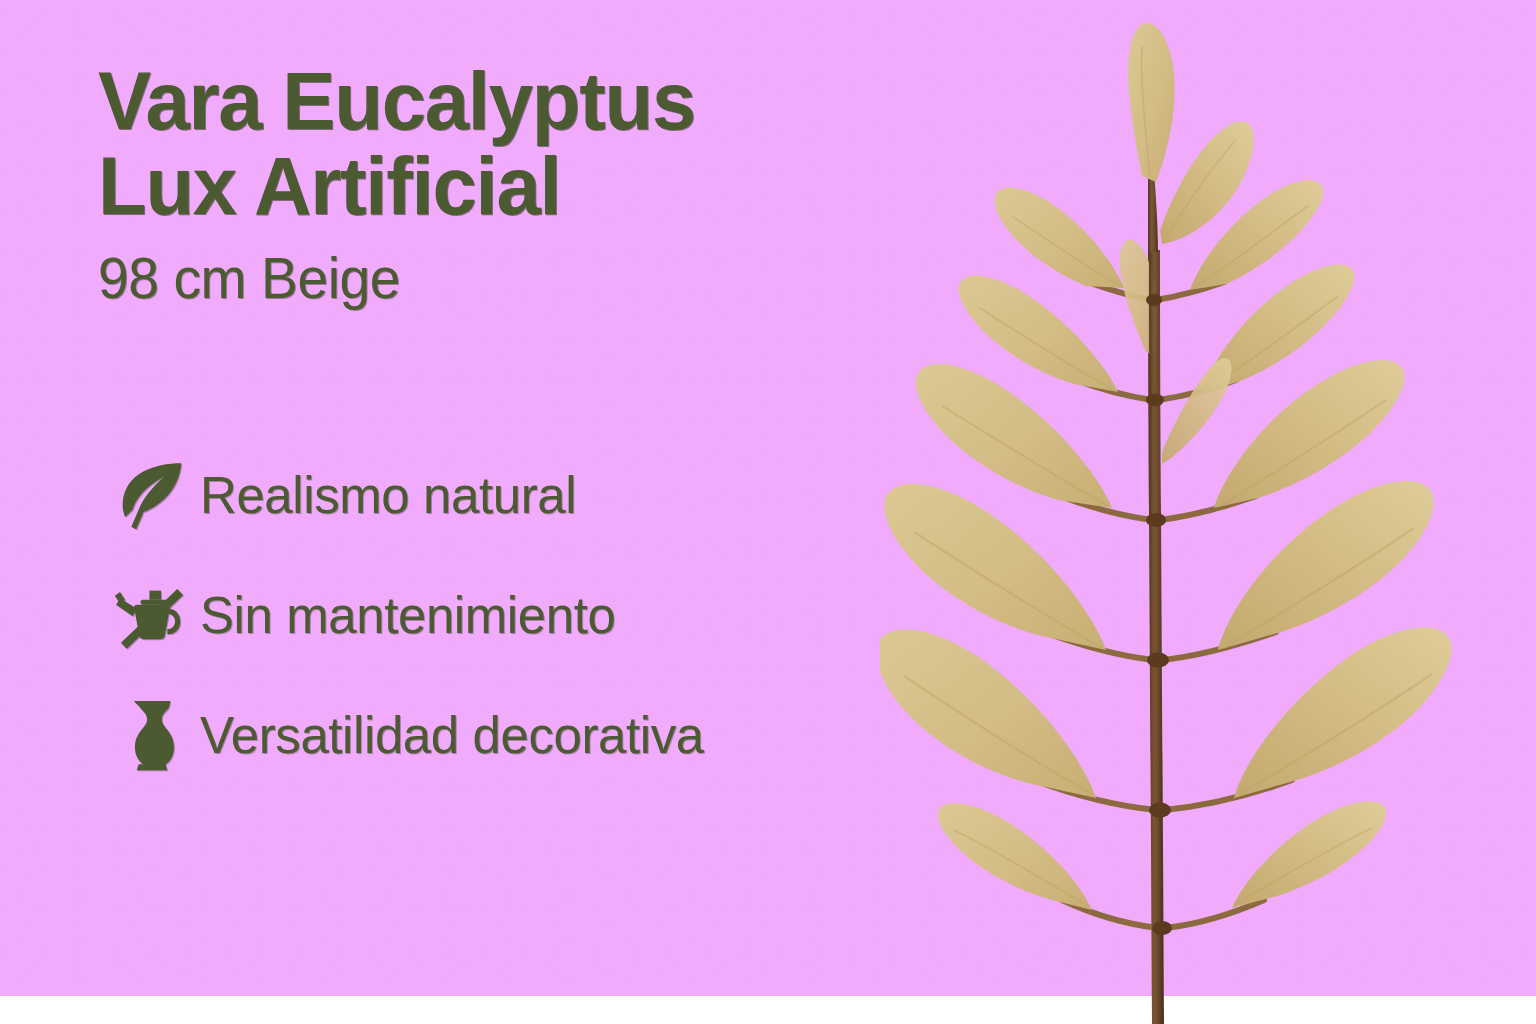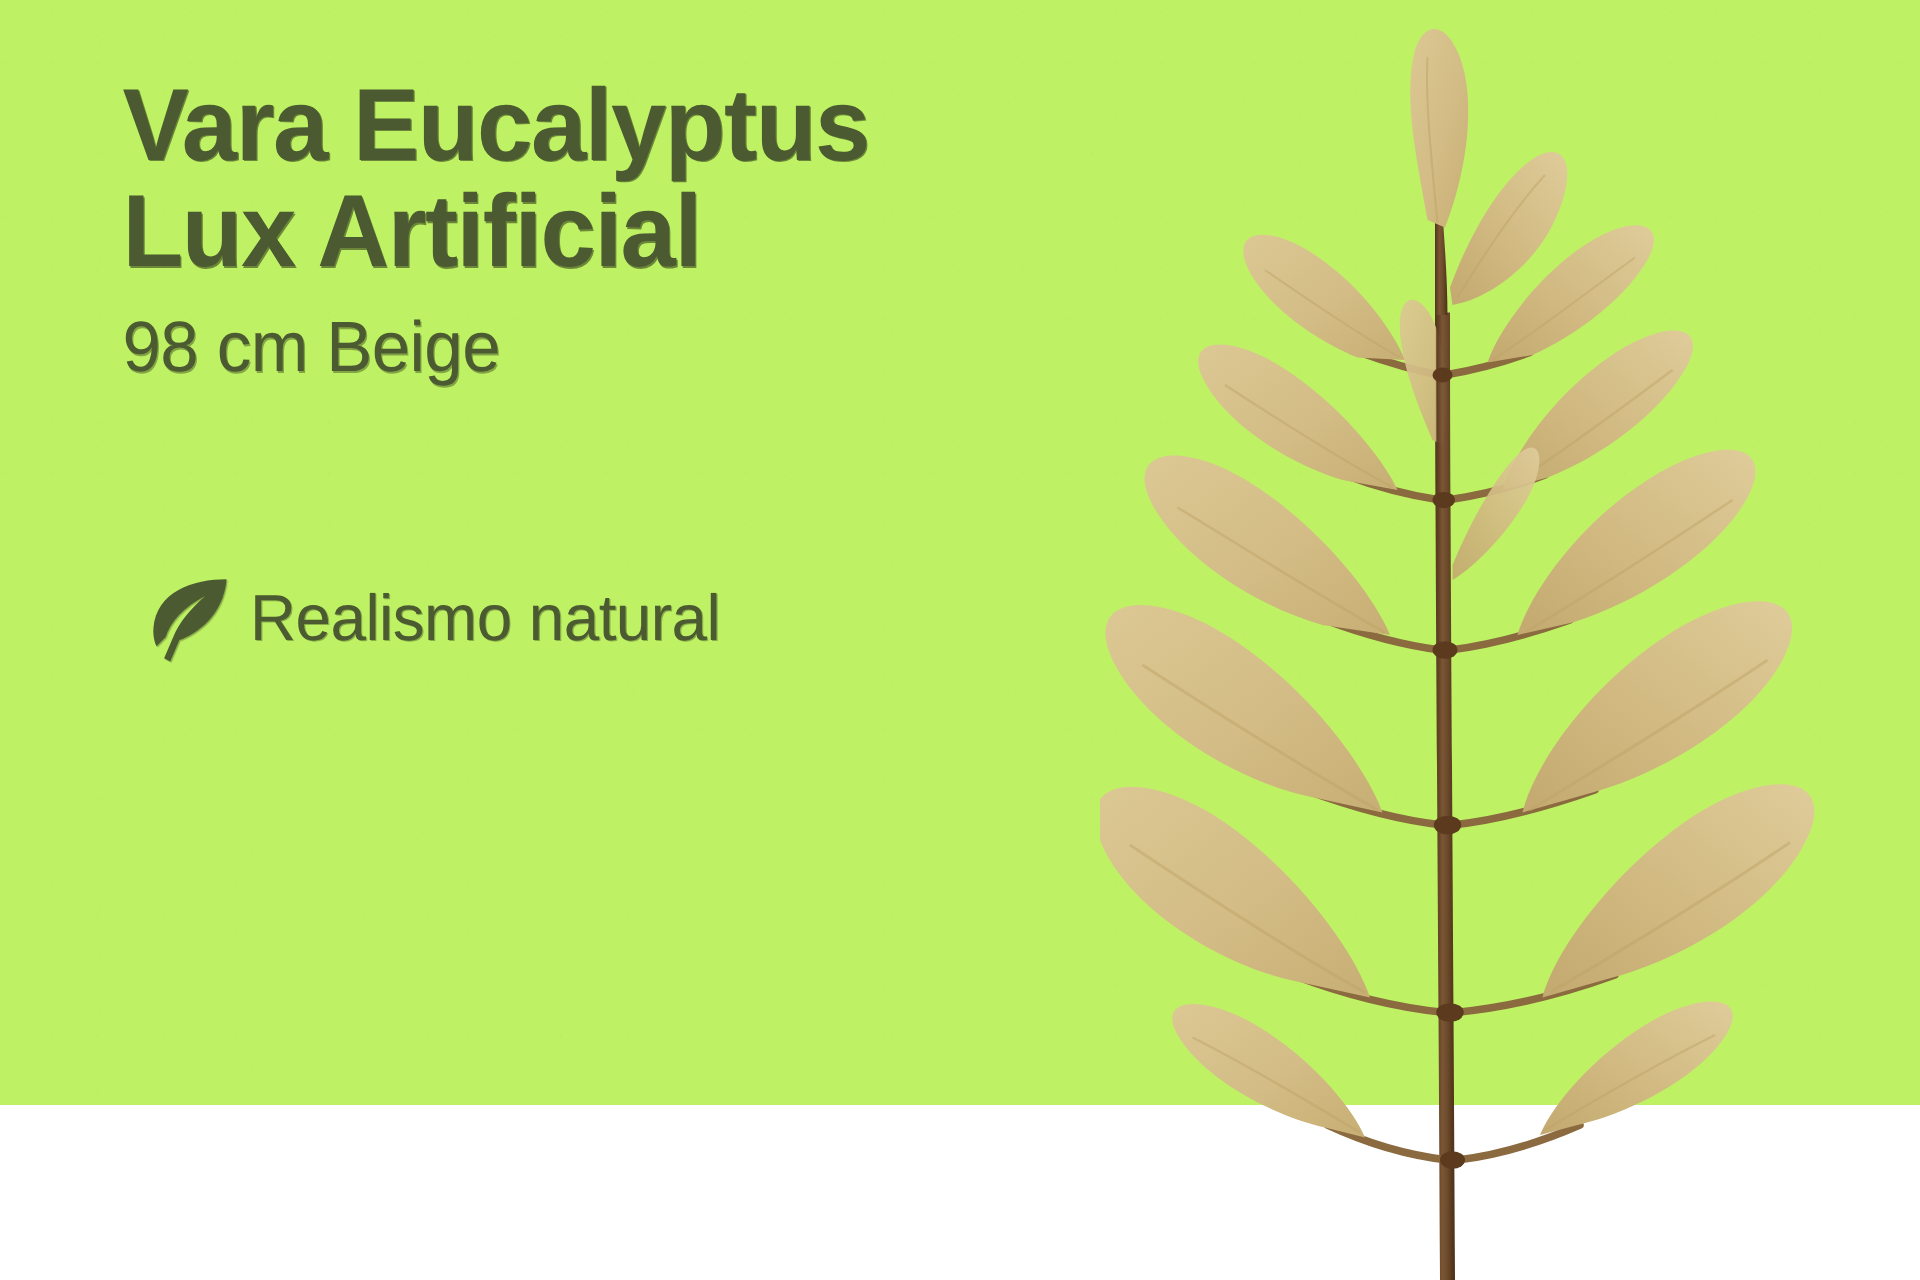--- a/index.html
+++ b/index.html
@@ -3,22 +3,22 @@
 <meta charset="utf-8">
 <style>
   * { margin:0; padding:0; box-sizing:border-box; }
   html, body {
     width:1536px; height:1024px;
     overflow:hidden;
     font-family:"Liberation Sans", sans-serif;
   }
   #banner {
     position:relative;
-    width:1536px; height:884px;
-    background:#bef264;
+    width:1536px; height:996px;
+    background:#f0abfc;
   }
   
   #grain {
     position:absolute; inset:0;
     background-image:
       radial-gradient(circle at 12% 23%, rgba(160,150,110,.045) 0 1px, transparent 1px),
       radial-gradient(circle at 47% 61%, rgba(160,150,110,.04) 0 1px, transparent 1px),
       radial-gradient(circle at 78% 38%, rgba(160,150,110,.045) 0 1px, transparent 1px),
       radial-gradient(circle at 31% 84%, rgba(160,150,110,.04) 0 1px, transparent 1px);
     background-size: 37px 41px, 53px 47px, 43px 59px, 61px 43px;
@@ -110,21 +110,52 @@
     <div class="feature-row">
       <span class="feature-icon">
         <svg width="78" height="78" viewBox="0 0 64 64">
           <path d="M56 6C34 6 10 14 8 38c-.6 7 2 12 2 12l6-6c3-10 12-20 26-27-10 9-17 17-21 27l-6 14 4 2 6-14C36 42 54 30 56 6z" fill="#4B5A30"></path>
         </svg>
       </span>
       <span class="feature-label">Realismo natural</span>
     </div>
 
 
-
+    <div class="feature-row">
+      <span class="feature-icon">
+        <svg width="82" height="82" viewBox="0 0 64 64">
+          <g fill="#4B5A30">
+
+            <path d="M20 24h24c1 0 2 1 2 2l-4 22c-.3 2-2 3-4 3H26c-2 0-3.6-1-4-3l-4-22c0-1 1-2 2-2z"></path>
+
+            <path d="M30 13h9v7h-9z"></path>
+            <path d="M25 20h19c1.2 0 2 .9 2 2s-.8 2-2 2H25c-1.2 0-2-.9-2-2s.8-2 2-2z"></path>
+
+            <path d="M20 27L7 19l-3 5 13 9z"></path>
+            <path d="M3 17l4-3 4 6-4 3z"></path>
+
+            <path d="M44 27c6 0 10 4 10 10s-4 10-10 10v-4c3.6 0 6-2.6 6-6s-2.4-6-6-6z"></path>
+          </g>
+
+          <path d="M10 56L54 14" stroke="#4B5A30" stroke-width="6.5" stroke-linecap="butt" fill="none"></path>
+          <path d="M10 56L54 14" stroke="#F5F2E3" stroke-width="2.2" fill="none" opacity="0"></path>
+        </svg>
+      </span>
+      <span class="feature-label">Sin mantenimiento</span>
+    </div>
+
+    <div class="feature-row">
+      <span class="feature-icon">
+        <svg width="72" height="78" viewBox="0 0 54 64">
+          <path d="M12 4h30l-1 5c-.4 2-6 5-6 10 0 7 10 10 10 23 0 11-8 17-16 17S13 53 13 42c0-13 10-16 10-23 0-5-5.6-8-6-10z" fill="#4B5A30"></path>
+          <path d="M16 56h22l1.5 5H14.5z" fill="#4B5A30"></path>
+        </svg>
+      </span>
+      <span class="feature-label">Versatilidad decorativa</span>
+    </div>
 
   </div>
 
   <div id="branch-wrap">
     <svg id="branch-svg" viewBox="0 0 656 1024" xmlns="http://www.w3.org/2000/svg">
       <defs>
         <linearGradient id="lfA" x1="0" y1="0" x2="1" y2="1">
           <stop offset="0%" stop-color="#DCC894"></stop>
           <stop offset="55%" stop-color="#D3BC85"></stop>
           <stop offset="100%" stop-color="#C7AE74"></stop>

